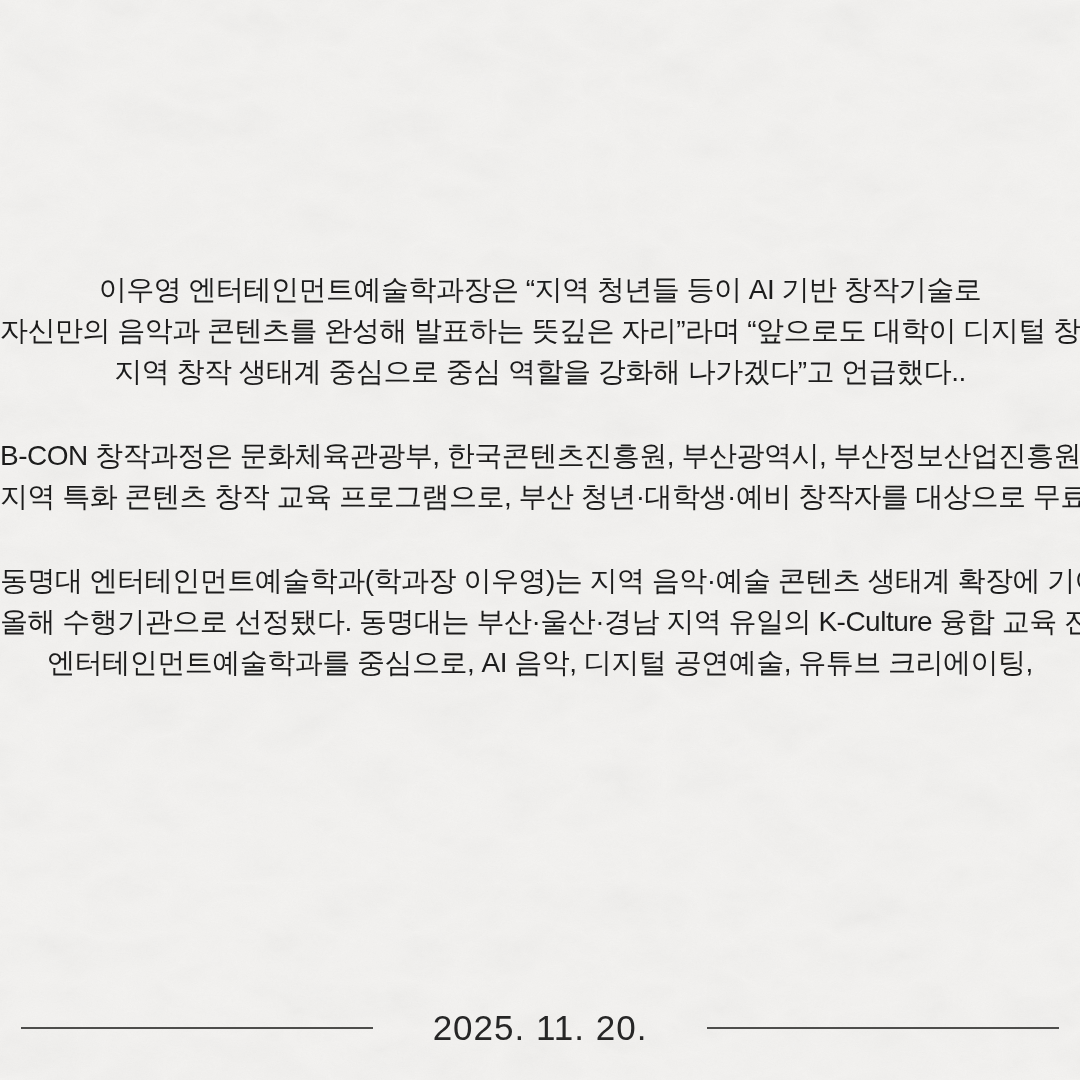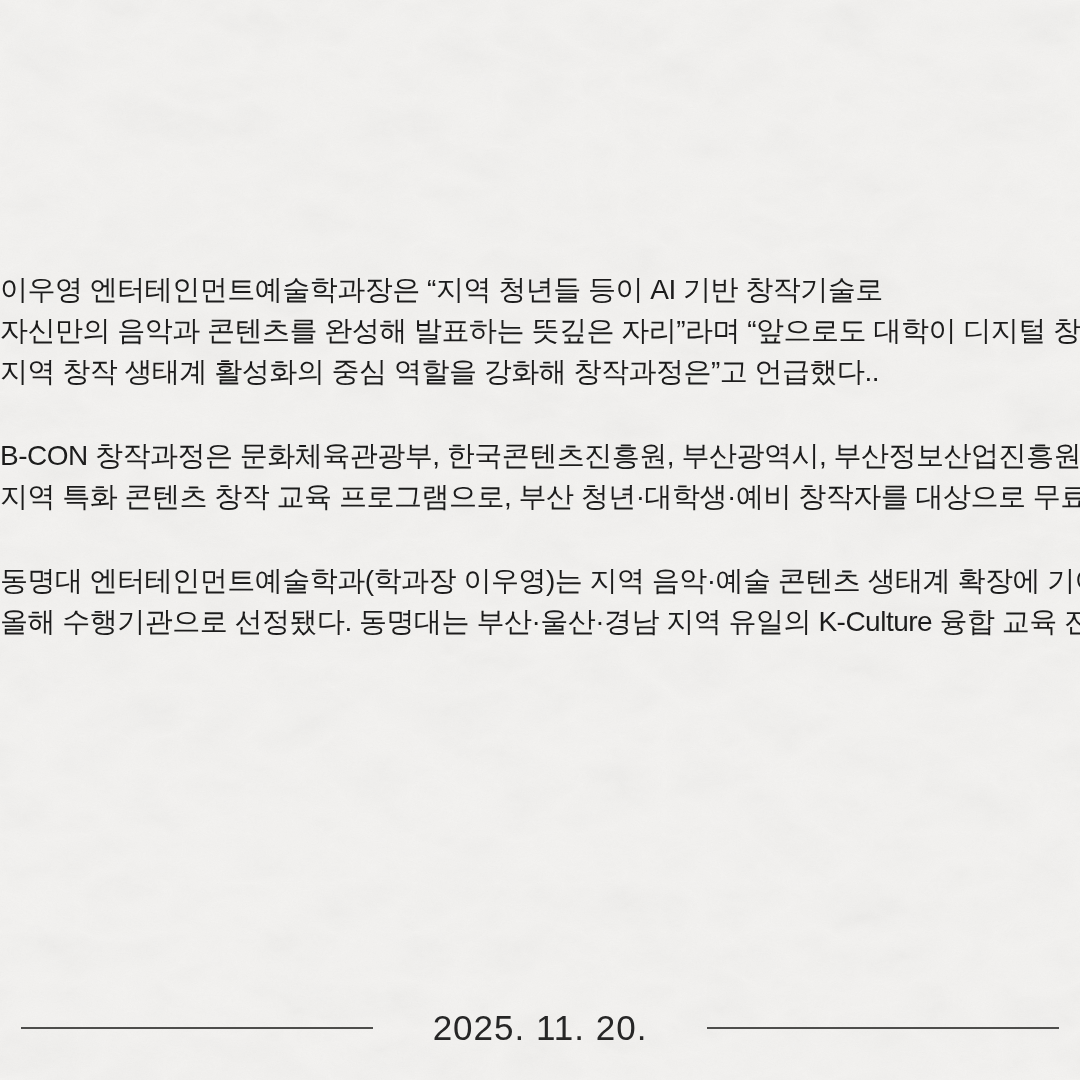--- a/index.html
+++ b/index.html
@@ -17,20 +17,21 @@
     width: 1080px; height: 1080px;
     z-index: 0;
     display: block;
   }
   .content {
     position: absolute;
     left: 0;
     top: 269px;
     width: 1080px;
     z-index: 1;
+    text-align: center;
   }
   .paragraph { margin: 0 0 43px 0; padding: 0; }
   .paragraph:last-child { margin-bottom: 0; }
   .line {
     font-size: 28px;
     line-height: 41px;
     color: var(--text, #1c1c1c);
     letter-spacing: -0.5px;
     white-space: nowrap;
   }
@@ -77,31 +78,32 @@
   <rect width="1080" height="1080" fill="#f3f2f0"></rect>
   <rect width="1080" height="1080" filter="url(#fibers)" opacity="0.055"></rect>
   <rect width="1080" height="1080" filter="url(#grain)" opacity="0.04"></rect>
 </svg>
 
 <main class="content">
 
   <section class="paragraph">
     <div class="line">이우영 엔터테인먼트예술학과장은 “지역 청년들 등이 AI 기반 창작기술로</div>
     <div class="line">자신만의 음악과 콘텐츠를 완성해 발표하는 뜻깊은 자리”라며 “앞으로도 대학이 디지털 창작 인재 양성과</div>
-    <div class="line">지역 창작 생태계 활성화의 중심 역할을 강화해 창작과정은”고 언급했다..</div>
+    <div class="line">지역 창작 생태계 중심으로 중심 역할을 강화해 나가겠다”고 언급했다..</div>
   </section>
 
   <section class="paragraph">
     <div class="line">B-CON 창작과정은 문화체육관광부, 한국콘텐츠진흥원, 부산광역시, 부산정보산업진흥원이 지원하는</div>
     <div class="line">지역 특화 콘텐츠 창작 교육 프로그램으로, 부산 청년·대학생·예비 창작자를 대상으로 무료로 운영되었다.</div>
   </section>
 
   <section class="paragraph">
     <div class="line">동명대 엔터테인먼트예술학과(학과장 이우영)는 지역 음악·예술 콘텐츠 생태계 확장에 기여한 성과를 인정받아</div>
     <div class="line">올해 수행기관으로 선정됐다. 동명대는 부산·울산·경남 지역 유일의 K-Culture 융합 교육 전공인</div>
+    <div class="line">엔터테인먼트예술학과를 중심으로, AI 음악, 디지털 공연예술, 유튜브 크리에이팅,</div>
   </section>
 
 </main>
 
 <footer class="footer">
   <span class="rule"></span>
   <span class="date">2025. 11. 20.</span>
   <span class="rule"></span>
 </footer>
 

